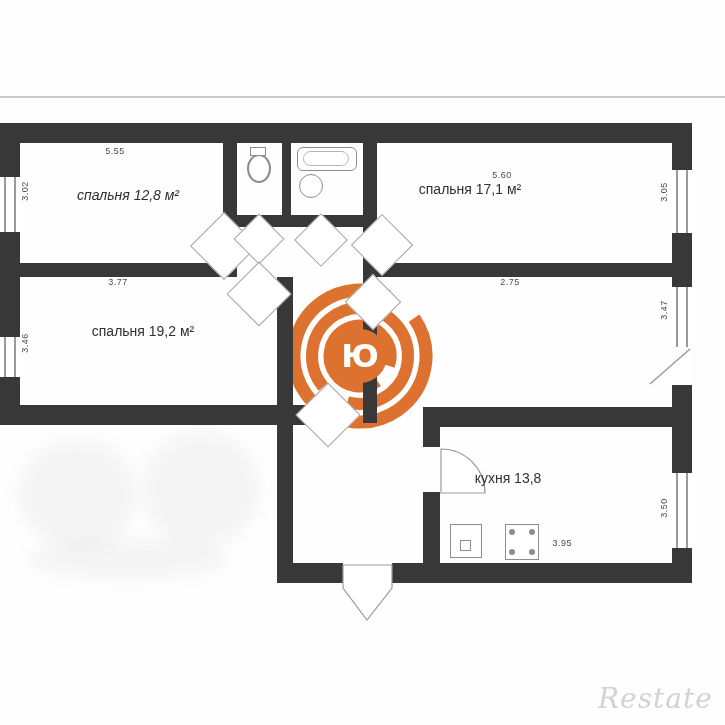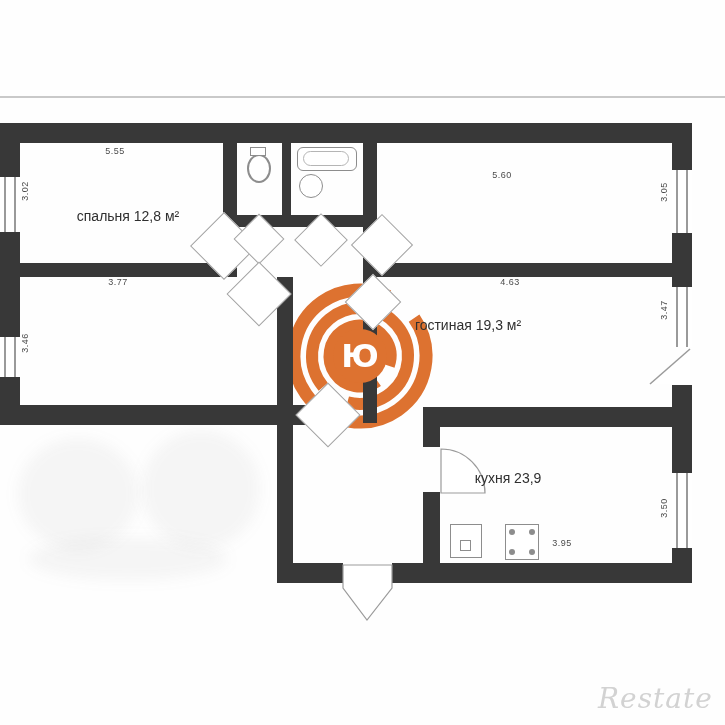--- a/index.html
+++ b/index.html
@@ -96,30 +96,31 @@
     <div class="dot" style="right:3px;top:4px;"></div>
     <div class="dot" style="left:3px;bottom:4px;"></div>
     <div class="dot" style="right:3px;bottom:4px;"></div>
   </div>
 
   <svg class="core" style="left:330px;top:326px;" width="60" height="60" viewBox="0 0 60 60">
     <circle cx="30" cy="30" r="27" fill="#dd7230"></circle>
     <text x="30" y="41" text-anchor="middle" font-family="DejaVu Sans, sans-serif" font-size="32" font-weight="bold" fill="#ffffff">Ю</text>
   </svg>
 
-  <div class="room-label" style="left:38px;top:208px;width:180px;">спальня 12,8 м²</div>
-  <div class="room-label" style="left:378px;top:317px;width:180px;">гостиная 19,3 м²</div>
-  <div class="room-label" style="left:448px;top:470px;width:120px;">кухня 23,9</div>
+  <div class="room-label" style="left:38px;top:187px;width:180px;font-style:italic;">спальня 12,8 м²</div>
+  <div class="room-label" style="left:380px;top:181px;width:180px;">спальня 17,1 м²</div>
+  <div class="room-label" style="left:53px;top:323px;width:180px;">спальня 19,2 м²</div>
+  <div class="room-label" style="left:448px;top:470px;width:120px;">кухня 13,8</div>
 
   <div class="dim" style="left:85px;top:146px;width:60px;">5.55</div>
   <div class="dim dim-v" style="left:8px;top:185px;width:36px;height:12px;">3.02</div>
   <div class="dim" style="left:472px;top:146px;width:60px;margin-top:24px;">5.60</div>
   <div class="dim dim-v" style="left:647px;top:186px;width:36px;height:12px;">3.05</div>
   <div class="dim" style="left:88px;top:277px;width:60px;">3.77</div>
   <div class="dim dim-v" style="left:8px;top:337px;width:36px;height:12px;">3.46</div>
-  <div class="dim" style="left:480px;top:277px;width:60px;">4.63</div>
+  <div class="dim" style="left:480px;top:277px;width:60px;">2.75</div>
   <div class="dim dim-v" style="left:647px;top:304px;width:36px;height:12px;">3.47</div>
-  <div class="dim" style="left:540px;top:538px;width:44px;">3.95</div>
+  <div class="dim" style="left:528px;top:538px;width:44px;text-align:right;">3.95</div>
   <div class="dim dim-v" style="left:647px;top:502px;width:36px;height:12px;">3.50</div>
 
   <div class="restate">Restate</div>
 
 </div>
 
 </body></html>

